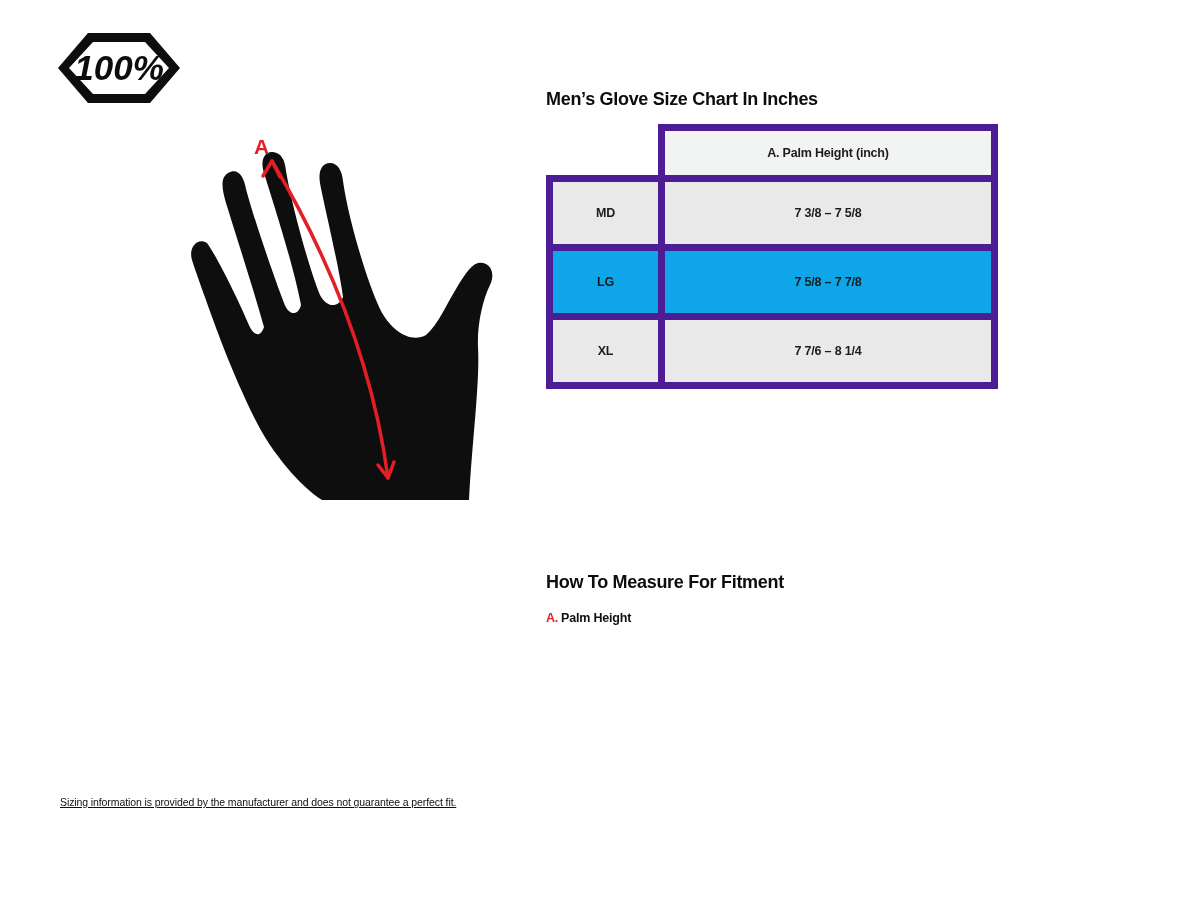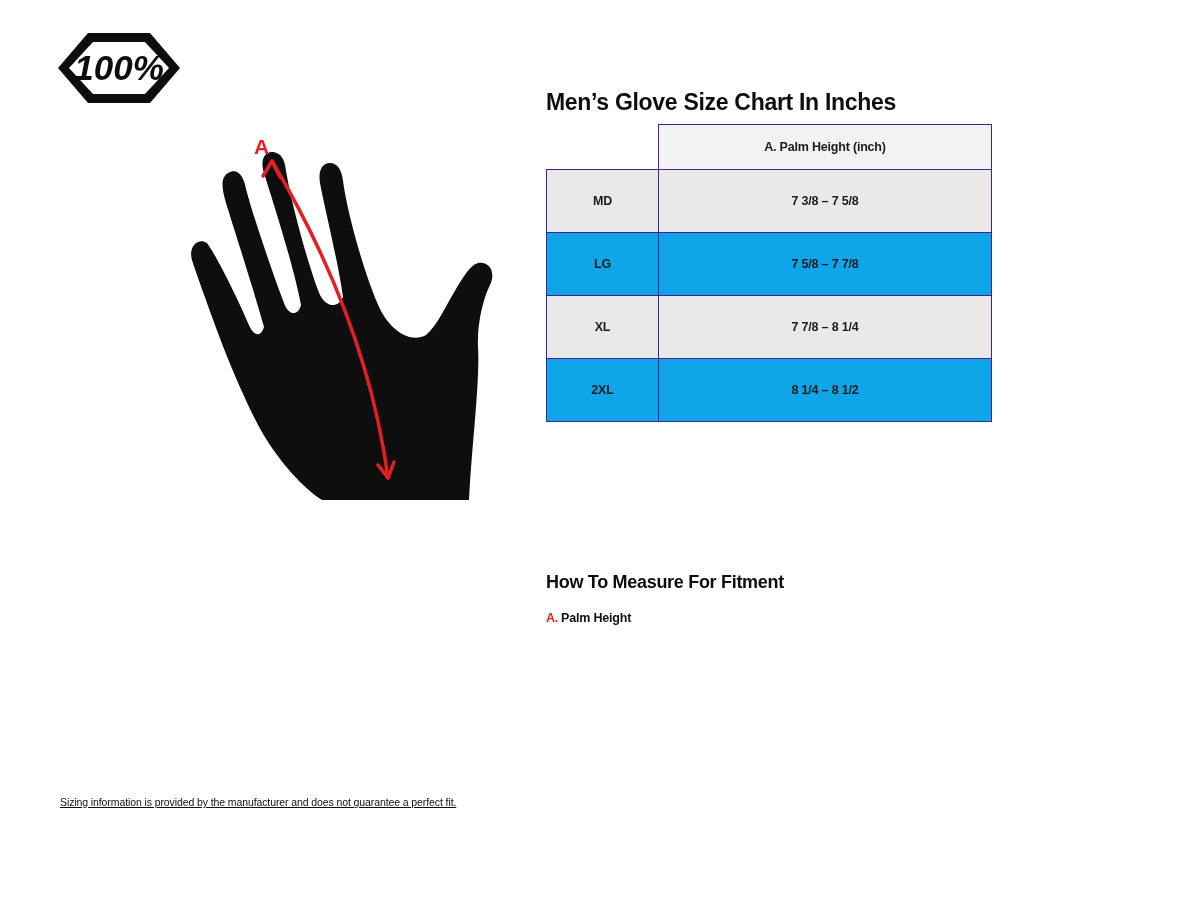--- a/index.html
+++ b/index.html
@@ -24,31 +24,31 @@
   
   .glove { position: absolute; left: 180px; top: 121px; width: 330px; height: 382px; }
   .glove .arrow-label {
     font-family: "Liberation Sans", sans-serif;
     font-weight: bold; font-size: 21px;
   }
 
   
   .chart-title {
     position: absolute; left: 546px; top: 89px;
-    margin: 0; font-size: 23px; font-weight: bold;
+    margin: 0; font-size: 18px; font-weight: bold;
     letter-spacing: -0.3px; color: #0d0d0d;
   }
   table.size-table {
     position: absolute; left: 546px; top: 124px;
     width: 445px; border-collapse: collapse; table-layout: fixed;
   }
   table.size-table col.c1 { width: 112px; }
   table.size-table col.c2 { width: 333px; }
   table.size-table th, table.size-table td {
-    border: 1px solid #4c1d95;
+    border: 7px solid #4c1d95;
     font-size: 12.5px; font-weight: bold;
     letter-spacing: -0.2px;
     text-align: center; vertical-align: middle;
     color: #1c1c1c; padding: 0;
   }
   table.size-table thead th { height: 44px; background: #f2f3f3; }
   table.size-table th.corner { border: none; background: transparent; }
   table.size-table tbody td { height: 62px; background: #0ea5e9; }
   table.size-table tbody tr:nth-child(odd) td { background: #e9e9e9; }
 
@@ -144,25 +144,21 @@
       <tr>
         <td>MD</td>
         <td>7 3/8 – 7 5/8</td>
       </tr>
       <tr>
         <td>LG</td>
         <td>7 5/8 – 7 7/8</td>
       </tr>
       <tr>
         <td>XL</td>
-        <td>7 7/8 – 8 1/4</td>
-      </tr>
-      <tr>
-        <td>2XL</td>
-        <td>8 1/4 – 8 1/2</td>
+        <td>7 7/6 – 8 1/4</td>
       </tr>
     </tbody>
   </table>
 
   <div class="measure">
     <h2>How To Measure For Fitment</h2>
     <div class="item-head">
       <span class="letter">A.</span><span>Palm Height</span>
     </div>
   </div>

